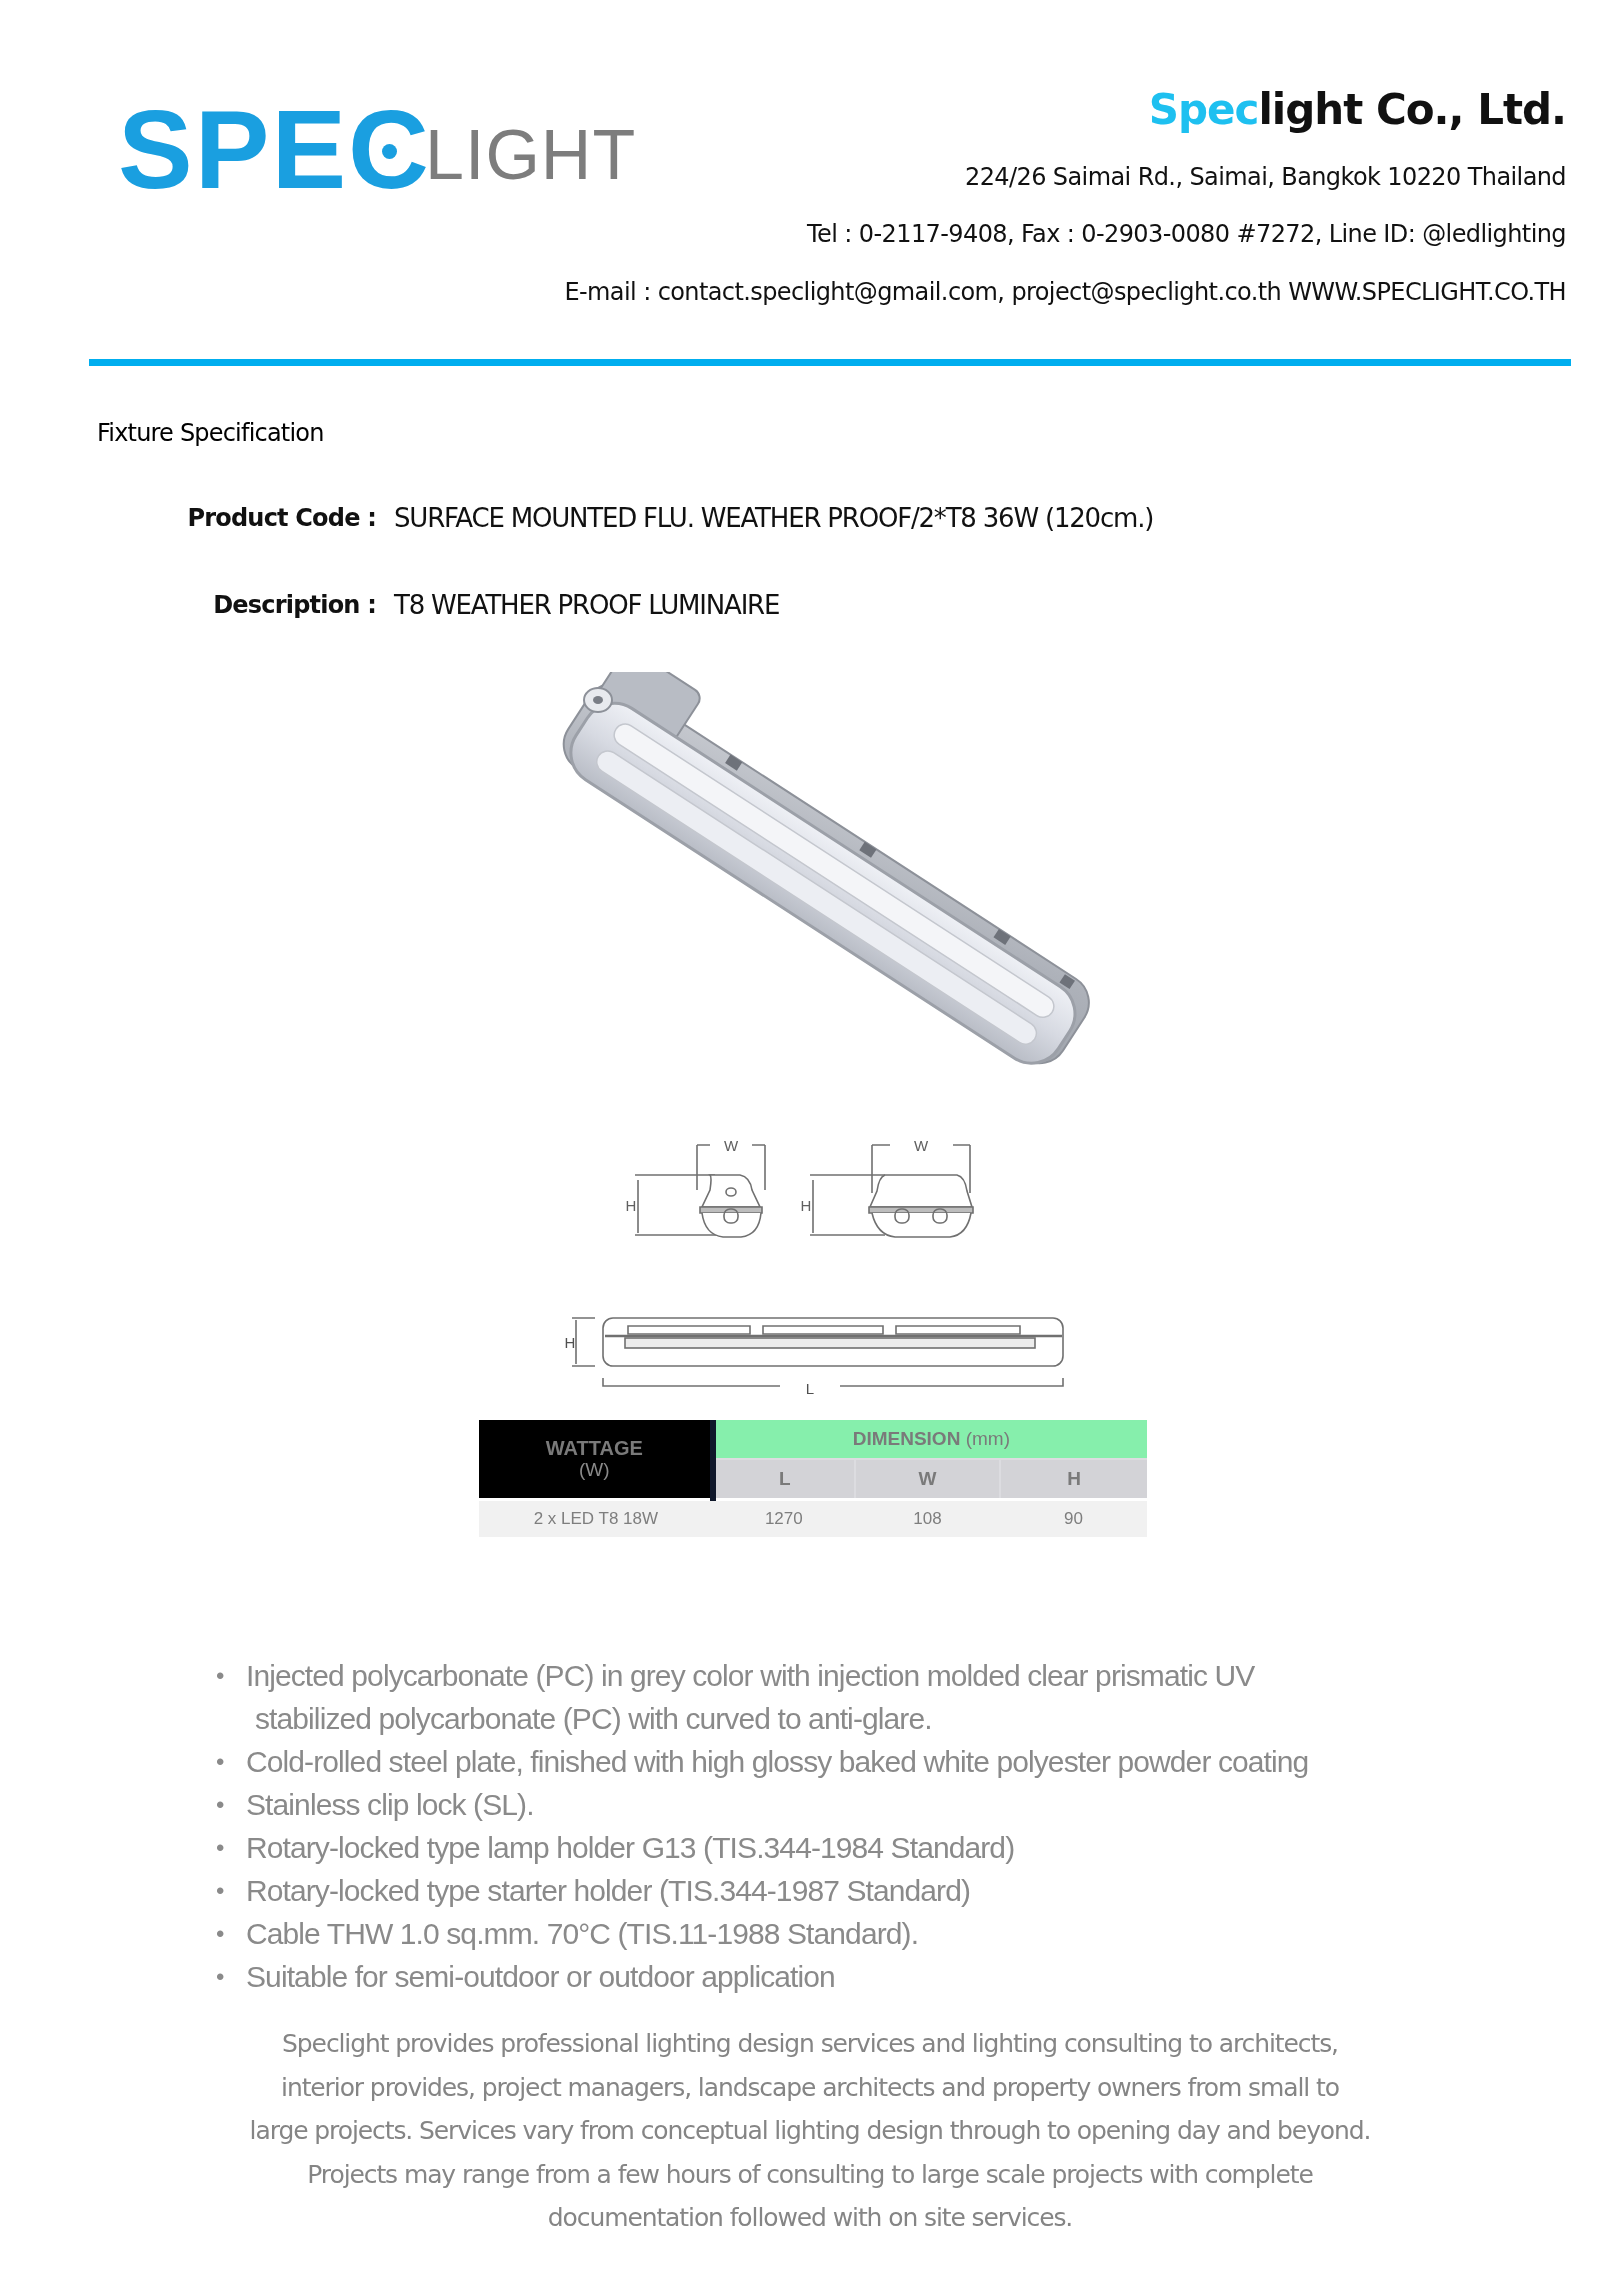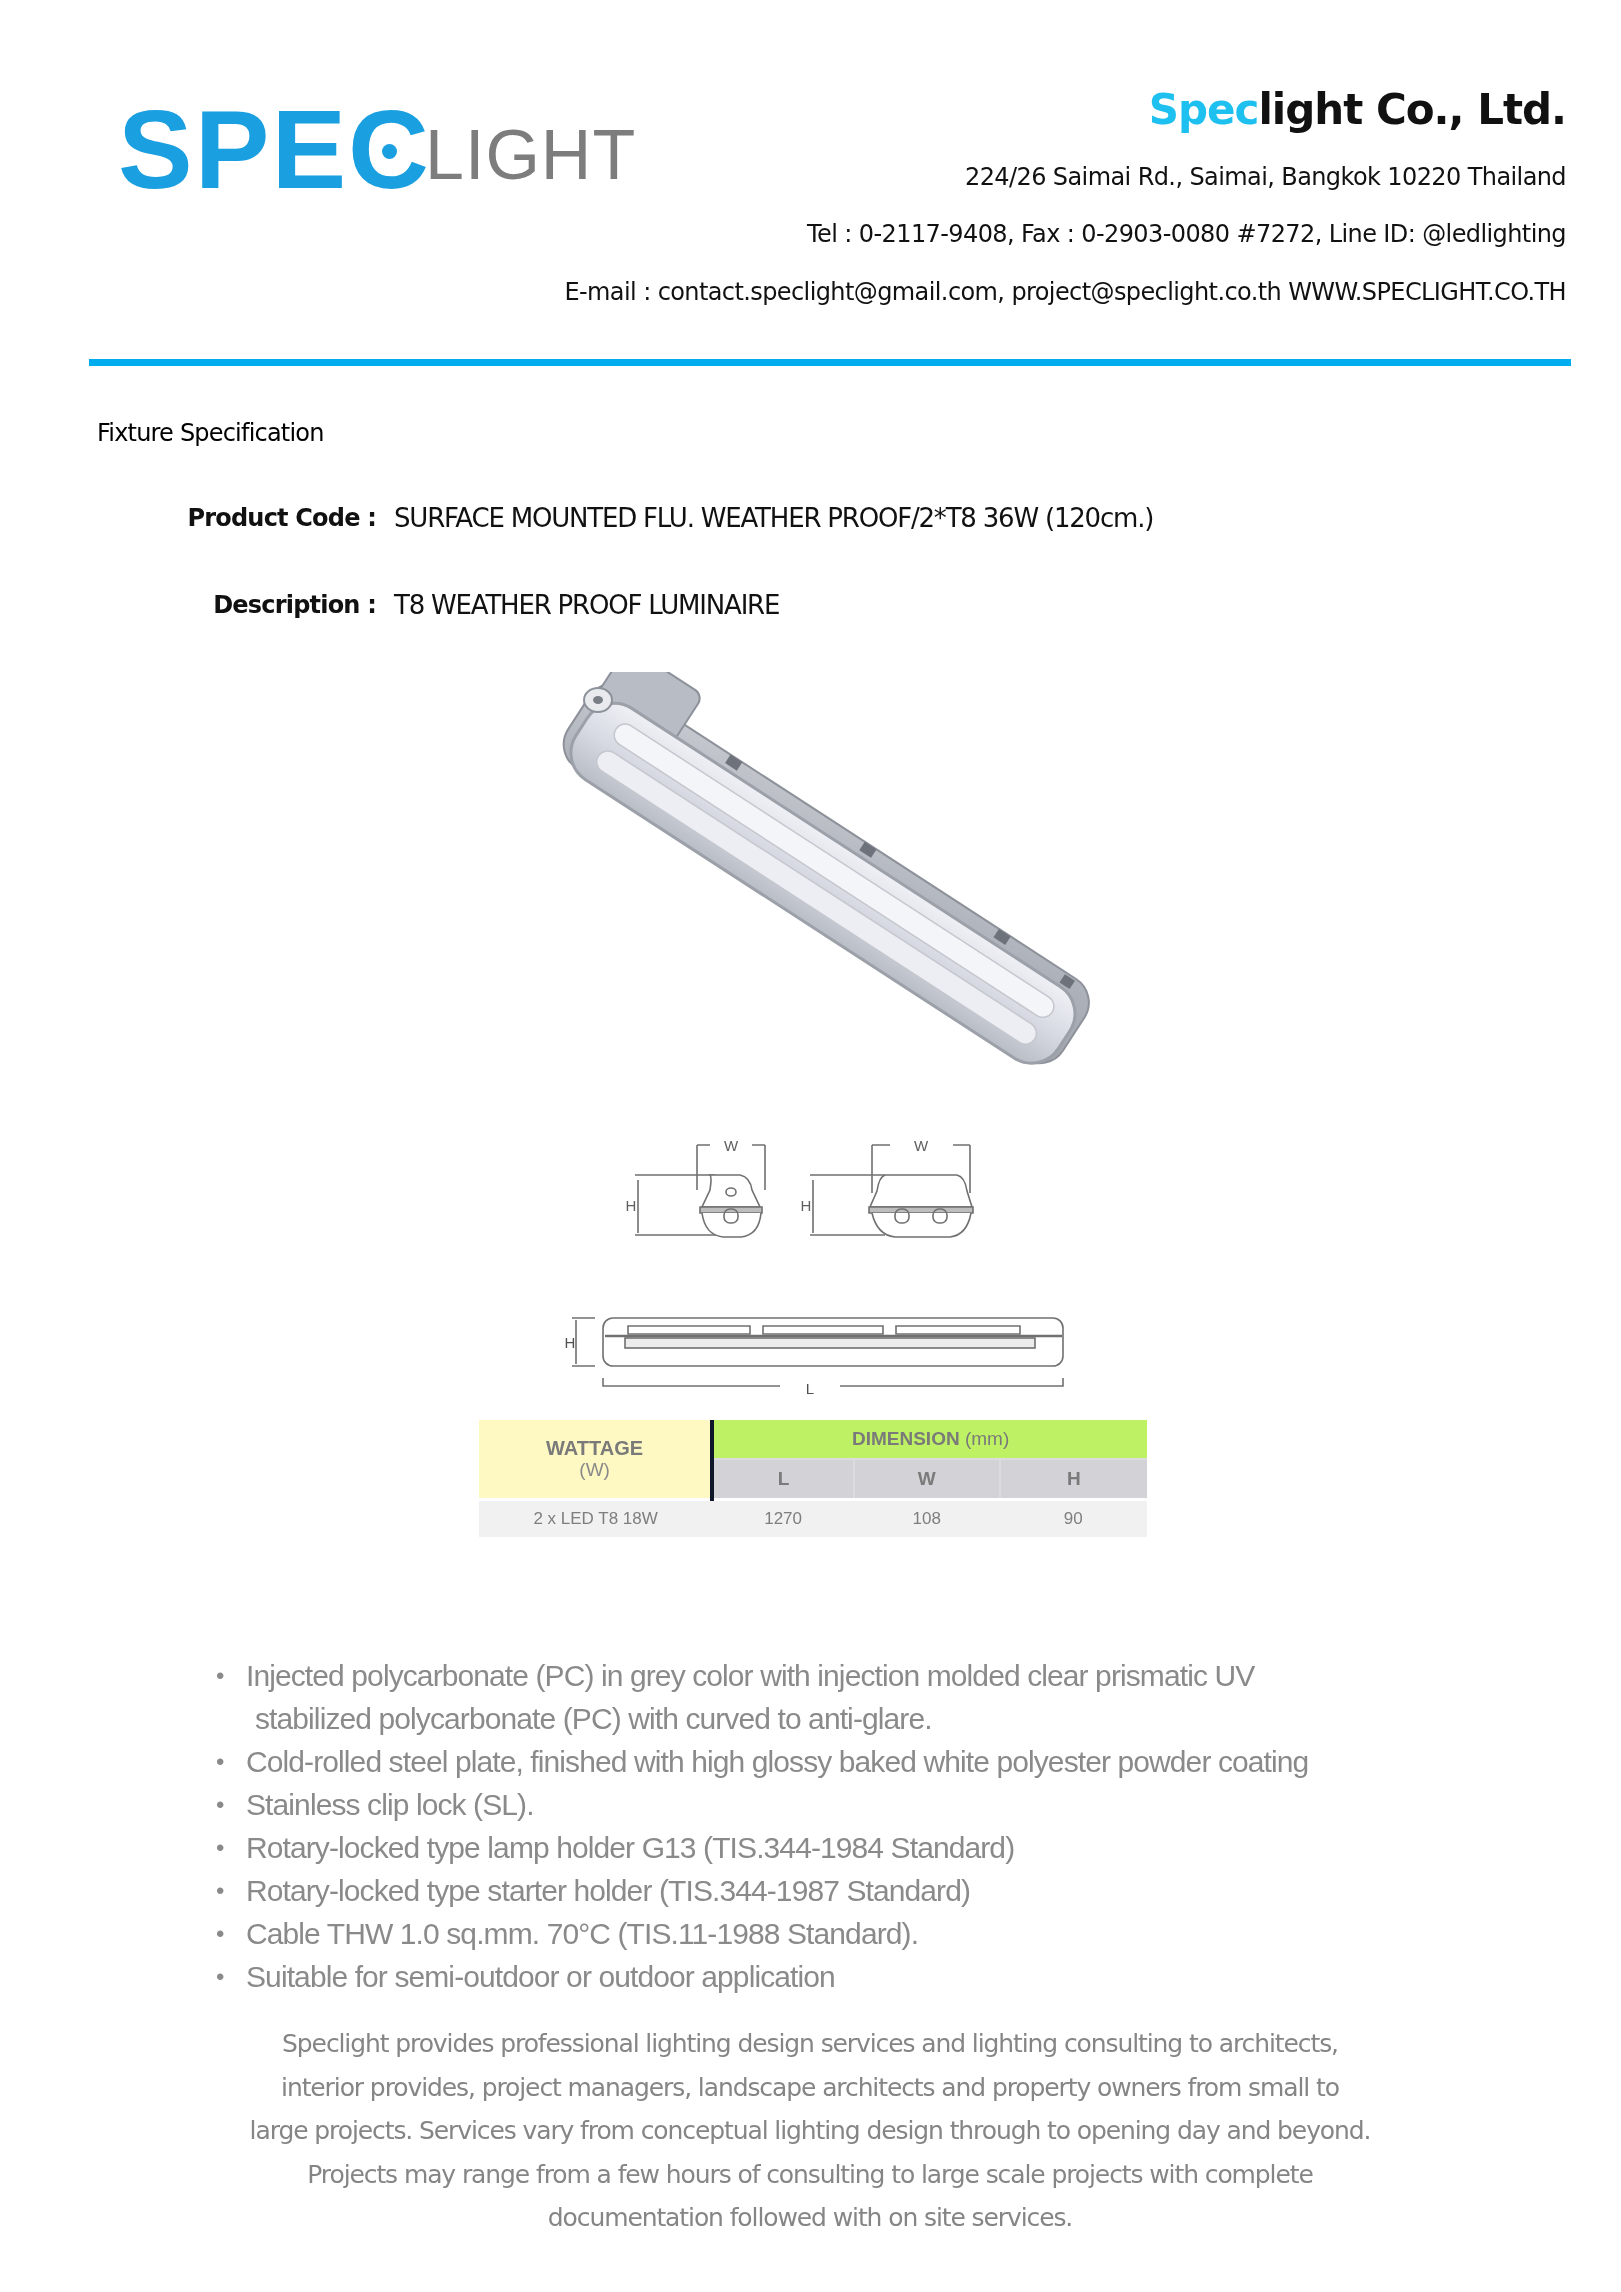--- a/index.html
+++ b/index.html
@@ -48,25 +48,25 @@
     .photo { left: 538px; top: 672px; width: 560px; height: 410px; }
 
     
     .drawing-end { left: 615px; top: 1135px; width: 370px; height: 125px; }
     .drawing-side { left: 550px; top: 1298px; width: 520px; height: 100px; }
 
     
     .dim-table { left: 479px; top: 1420px; width: 668px; border-collapse: collapse;
                  font-family: "Liberation Sans", sans-serif; color: #7a7a7a; }
     .dim-table td { padding: 0; text-align: center; }
-    .th-watt { background: #fef9c3; width: 233px; height: 76px; border-right: 4px solid #0f172a;
+    .th-watt { background: #000000; width: 233px; height: 76px; border-right: 6px solid #0f172a;
                font-size: 20px; line-height: 22px; vertical-align: middle; }
     .th-watt b { font-weight: bold; display: block; }
     .th-watt span { display: block; font-size: 19px; color: #8a8a8a; }
-    .th-dim { background: #bef264; height: 38px; font-size: 19px; font-weight: bold; }
+    .th-dim { background: #86efac; height: 38px; font-size: 19px; font-weight: bold; }
     .th-dim .unit { font-weight: normal; }
     .th-sub { background: #d3d3d7; height: 38px; font-size: 19px; font-weight: bold;
               border-top: 2px solid #dcdce0; }
     .th-sub.mid { border-left: 2px solid #dcdce0; border-right: 2px solid #dcdce0; }
     .td-row { background: #f1f1f1; height: 36px; font-size: 17px; color: #7e7e7e;
               border-top: 3px solid #ffffff; }
 
     
     .features { left: 212px; top: 1654px; width: 1300px; margin: 0; padding: 0; list-style: none;
                 font-family: "Liberation Sans", sans-serif; font-size: 30px; line-height: 43px;

